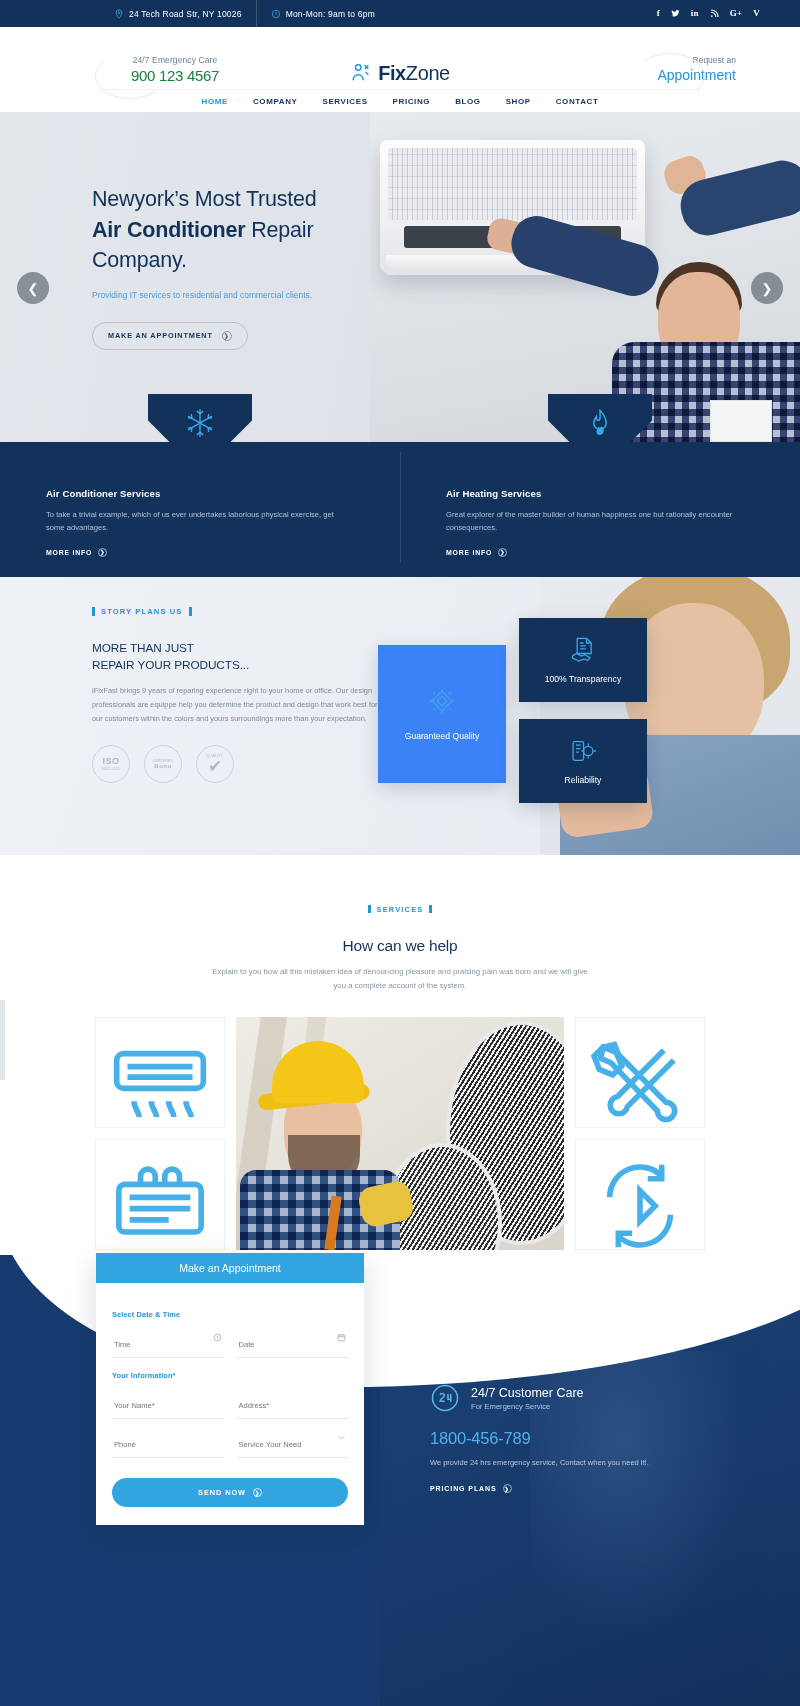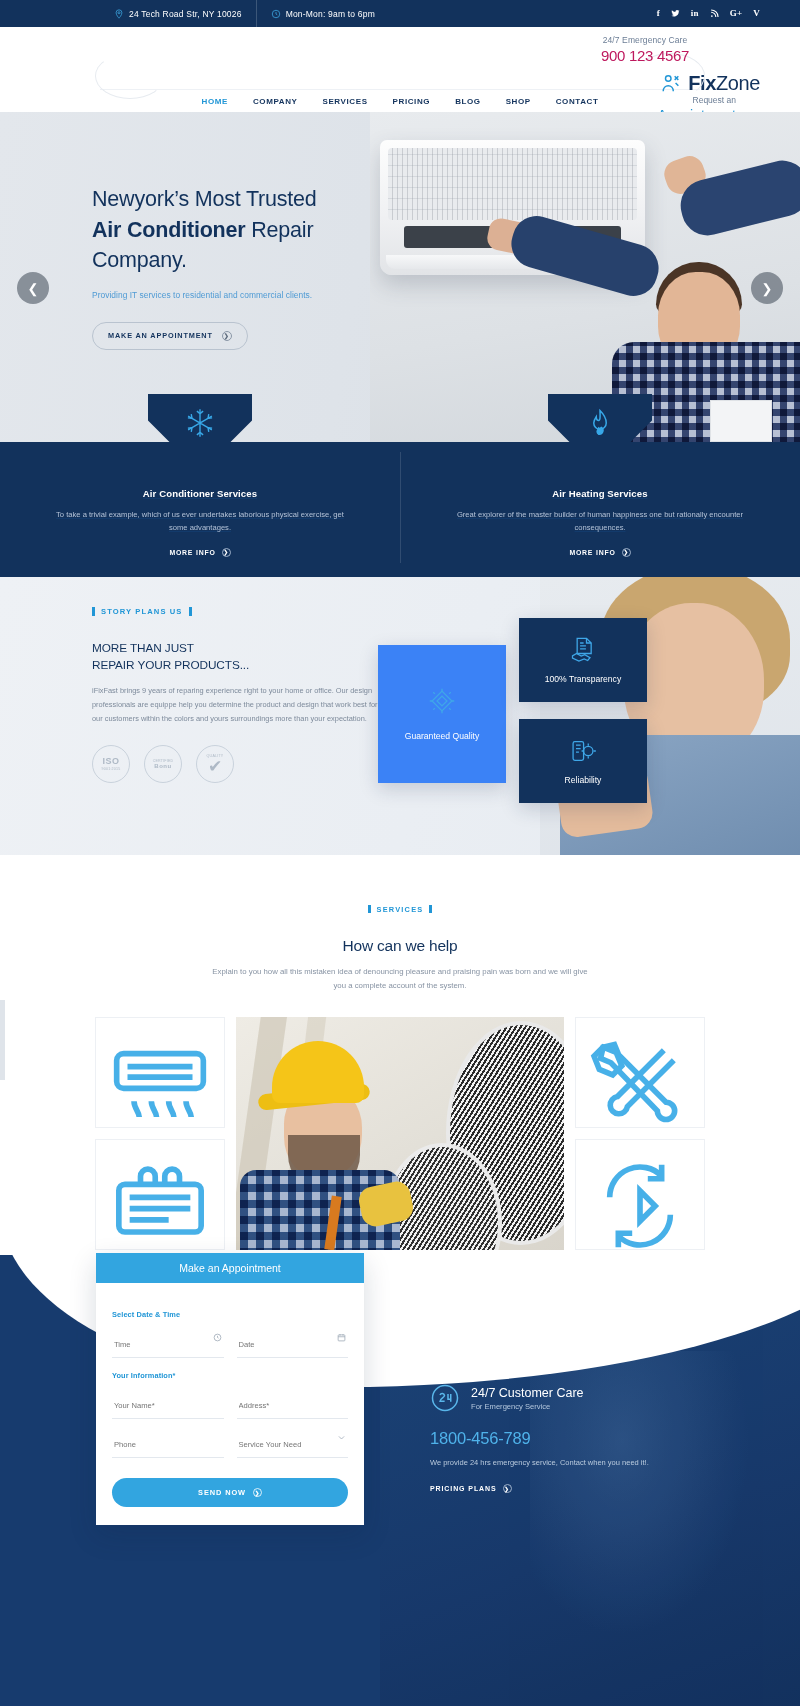--- a/index.html
+++ b/index.html
@@ -22,24 +22,24 @@
   }
   .topbar-left { display: flex; align-items: flex-start; gap: 0; margin-left: 60px; }
   .tb-item { display: flex; align-items: center; gap: 5px; padding: 0 14px; height: 27px; }
   .tb-item + .tb-item { border-left: 1px solid rgba(255,255,255,.18); }
   .tb-ico { width: 10px; height: 10px; display: block; color: #3a9fd8; }
   .topbar-right { margin-left: auto; display: flex; align-items: center; gap: 11px; }
   .soc { font-size: 9px; color: #ffffff; line-height: 1; font-weight: bold; cursor: pointer; font-family: "Liberation Serif", serif; }
 
   
   .header { background: #fff; height: 85px; position: relative; }
-  .header-inner { display: flex; align-items: flex-end; height: 62px; padding: 8px 40px 0; flex-direction: column; }
+  .header-inner { display: flex; align-items: center; height: 62px; padding: 22px 40px 0; }
   .hdr-left { width: 250px; text-align: center; position: relative; padding-left: 20px;}
   .hdr-left .lbl { font-size: 8.5px; color: #6b7d95; letter-spacing: .1px; }
-  .hdr-left .num { font-size: 15px; color: #be185d; letter-spacing: -.3px; margin-top: 2px; font-family: "Liberation Sans", sans-serif; }
+  .hdr-left .num { font-size: 15px; color: #15803d; letter-spacing: -.3px; margin-top: 2px; font-family: "Liberation Sans", sans-serif; }
   .hdr-center { flex: 1; display: flex; align-items: center; justify-content: center; gap: 6px; padding-top: 8px; }
   .logo-mark { width: 22px; height: 22px; color: #2196d6; }
   .logo-text { font-size: 20px; letter-spacing: -.4px; }
   .logo-text .b1 { color: #12325c; font-weight: bold; }
   .logo-text .b2 { color: #12325c; font-weight: normal; }
   .hdr-right { width: 250px; text-align: right; padding-right: 24px; }
   .hdr-right .lbl { font-size: 8.5px; color: #6b7d95; }
   .hdr-right .big { font-size: 14px; color: #2196d6; margin-top: 2px; }
   .arc-l, .arc-r { position: absolute; width: 70px; height: 46px; border: 1px solid #e7ebf0; border-radius: 50%; }
   .arc-l { left: 95px; top: 26px; border-right-color: transparent; border-top-color: transparent; }
@@ -85,21 +85,21 @@
   .hero-btn .c { width: 10px; height: 10px; border: 1px solid #8a97a7; border-radius: 50%;
     display: flex; align-items: center; justify-content: center; font-size: 6px; color: #5d6b7c; }
 
   .car-nav { position: absolute; top: 160px; width: 32px; height: 32px; border-radius: 50%;
     background: rgba(62,72,86,.55); color: #fff; display: flex; align-items: center;
     justify-content: center; font-size: 13px; cursor: pointer; }
   .car-prev { left: 17px; } .car-next { right: 17px; }
 
   
   .band { position: relative; background: #12325c; height: 135px; display: flex; }
-  .band-col { flex: 1; position: relative; padding: 46px 46px 0; text-align: center; text-decoration: underline; }
+  .band-col { flex: 1; position: relative; padding: 46px 46px 0; text-align: left; text-decoration: underline; }
   .band-col + .band-col::before { content: ""; position: absolute; left: 0; top: 10px; bottom: 14px; width: 1px; background: rgba(255,255,255,.13); }
   .band-title { color: #fff; font-size: 9.6px; font-weight: bold; letter-spacing: .1px; }
   .band-desc { color: #b4c3d8; font-size: 7.6px; line-height: 1.75; margin-top: 9px; }
   .band-more { display: inline-flex; align-items: center; gap: 6px; color: #fff; font-size: 6.9px;
     font-weight: bold; letter-spacing: .8px; margin-top: 13px; cursor: pointer; }
   .band-more .c { width: 9px; height: 9px; border: 1px solid #9fb2cb; border-radius: 50%; display: flex; align-items: center; justify-content: center; font-size: 5.5px; }
   .peak { position: absolute; top: -47px; width: 104px; height: 104px; background: #12325c; transform: rotate(45deg) ; border-radius: 10px; }
   .peak-wrap { position: absolute; top: -48px; left: 50%; transform: translateX(-50%); width: 104px; height: 48px; overflow: hidden; }
   .peak-ico { position: absolute; top: -34px; left: 50%; transform: translateX(-50%); width: 30px; height: 30px; color: #38a8e8; z-index: 3; }
 

